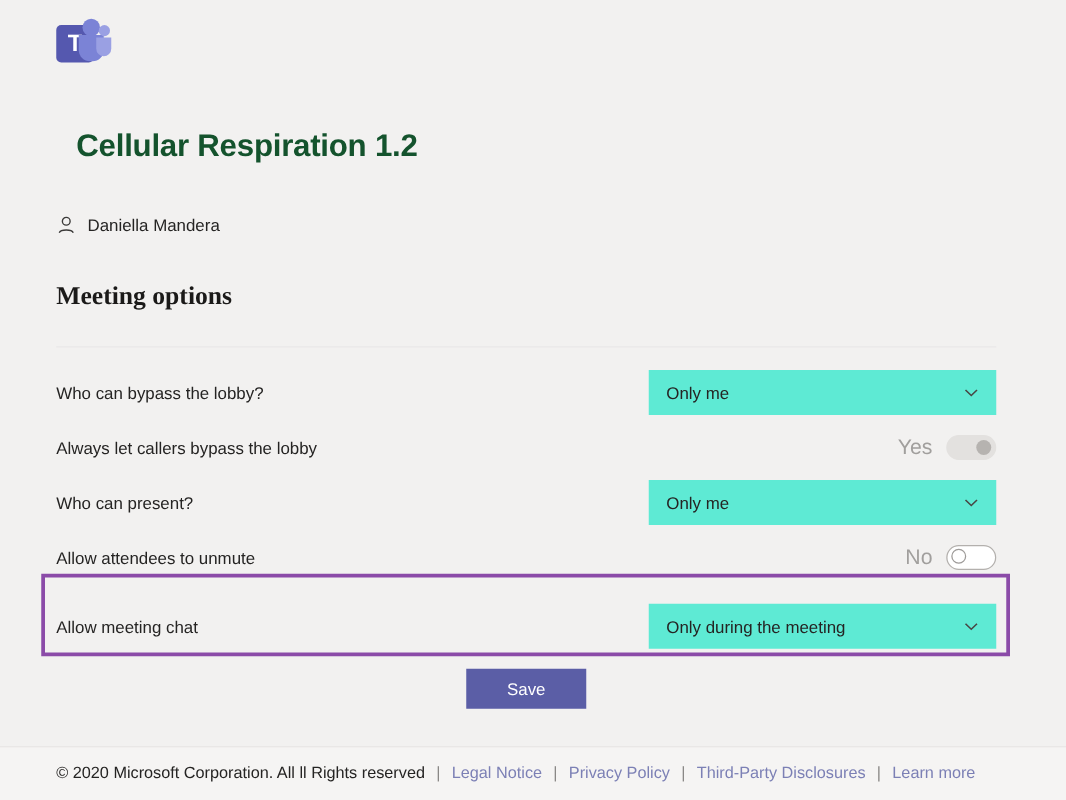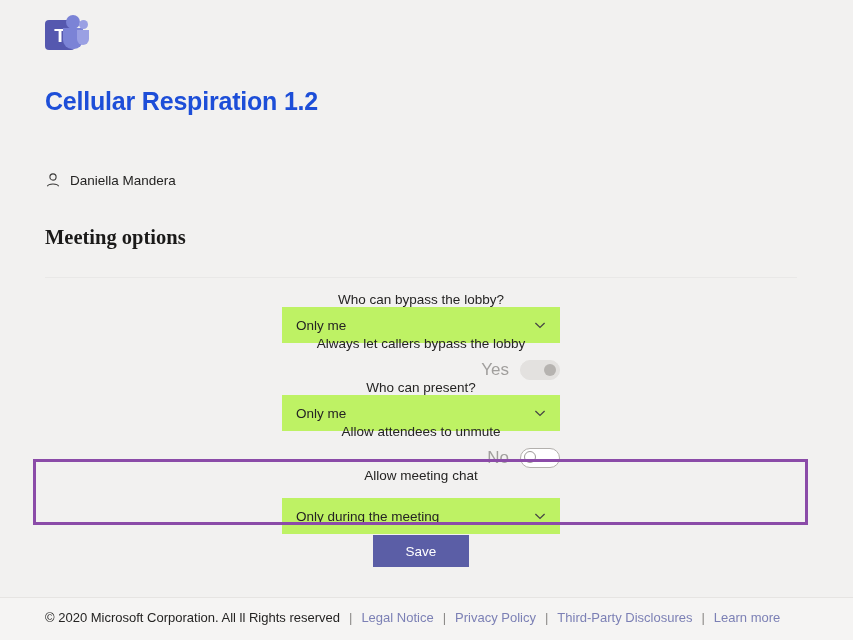--- a/index.html
+++ b/index.html
@@ -88,26 +88,26 @@
     position: absolute;
     left: 34px;
     top: 6px;
     width: 9px;
     height: 9px;
     background: #9aa0e3;
     border-radius: 50%;
   }
 
   .meeting-title {
-    margin: 0;
+    margin: 16px;
     padding: 0;
     font-size: 25px;
     font-weight: bold;
     letter-spacing: -0.2px;
-    color: #1d4ed8;
+    color: #14532d;
     position: absolute;
     left: 0;
     top: 73px;
     white-space: nowrap;
   }
 
   .meta-row {
     position: absolute;
     left: 0;
     display: flex;
@@ -158,42 +158,41 @@
     top: 292px;
     width: 752px;
   }
 
   .opt-row {
     position: relative;
     height: 44px;
     display: flex;
     align-items: center;
     justify-content: space-between;
-    flex-direction: column;
   }
 
   .opt-label {
     font-size: 13.5px;
     color: #252423;
     white-space: nowrap;
   }
 
   .control-slot {
     display: flex;
     align-items: center;
     justify-content: flex-end;
     gap: 12px;
     width: 278px;
   }
 
   
   .dropdown {
     width: 278px;
     height: 36px;
-    background: #bef264;
+    background: #5eead4;
     border: none;
     box-sizing: border-box;
     display: flex;
     align-items: center;
     justify-content: space-between;
     padding: 0 12px 0 14px;
     cursor: pointer;
   }
   .dropdown .dd-value {
     font-size: 13.5px;

